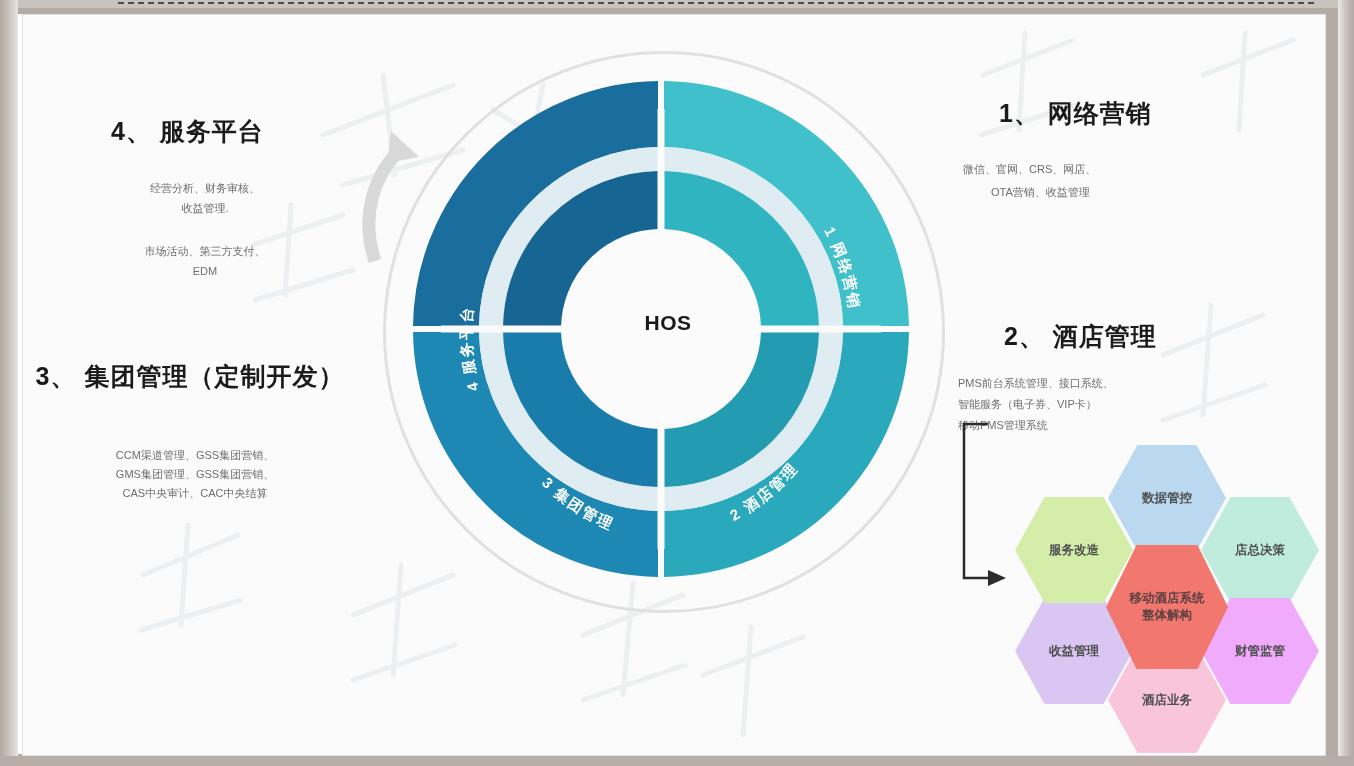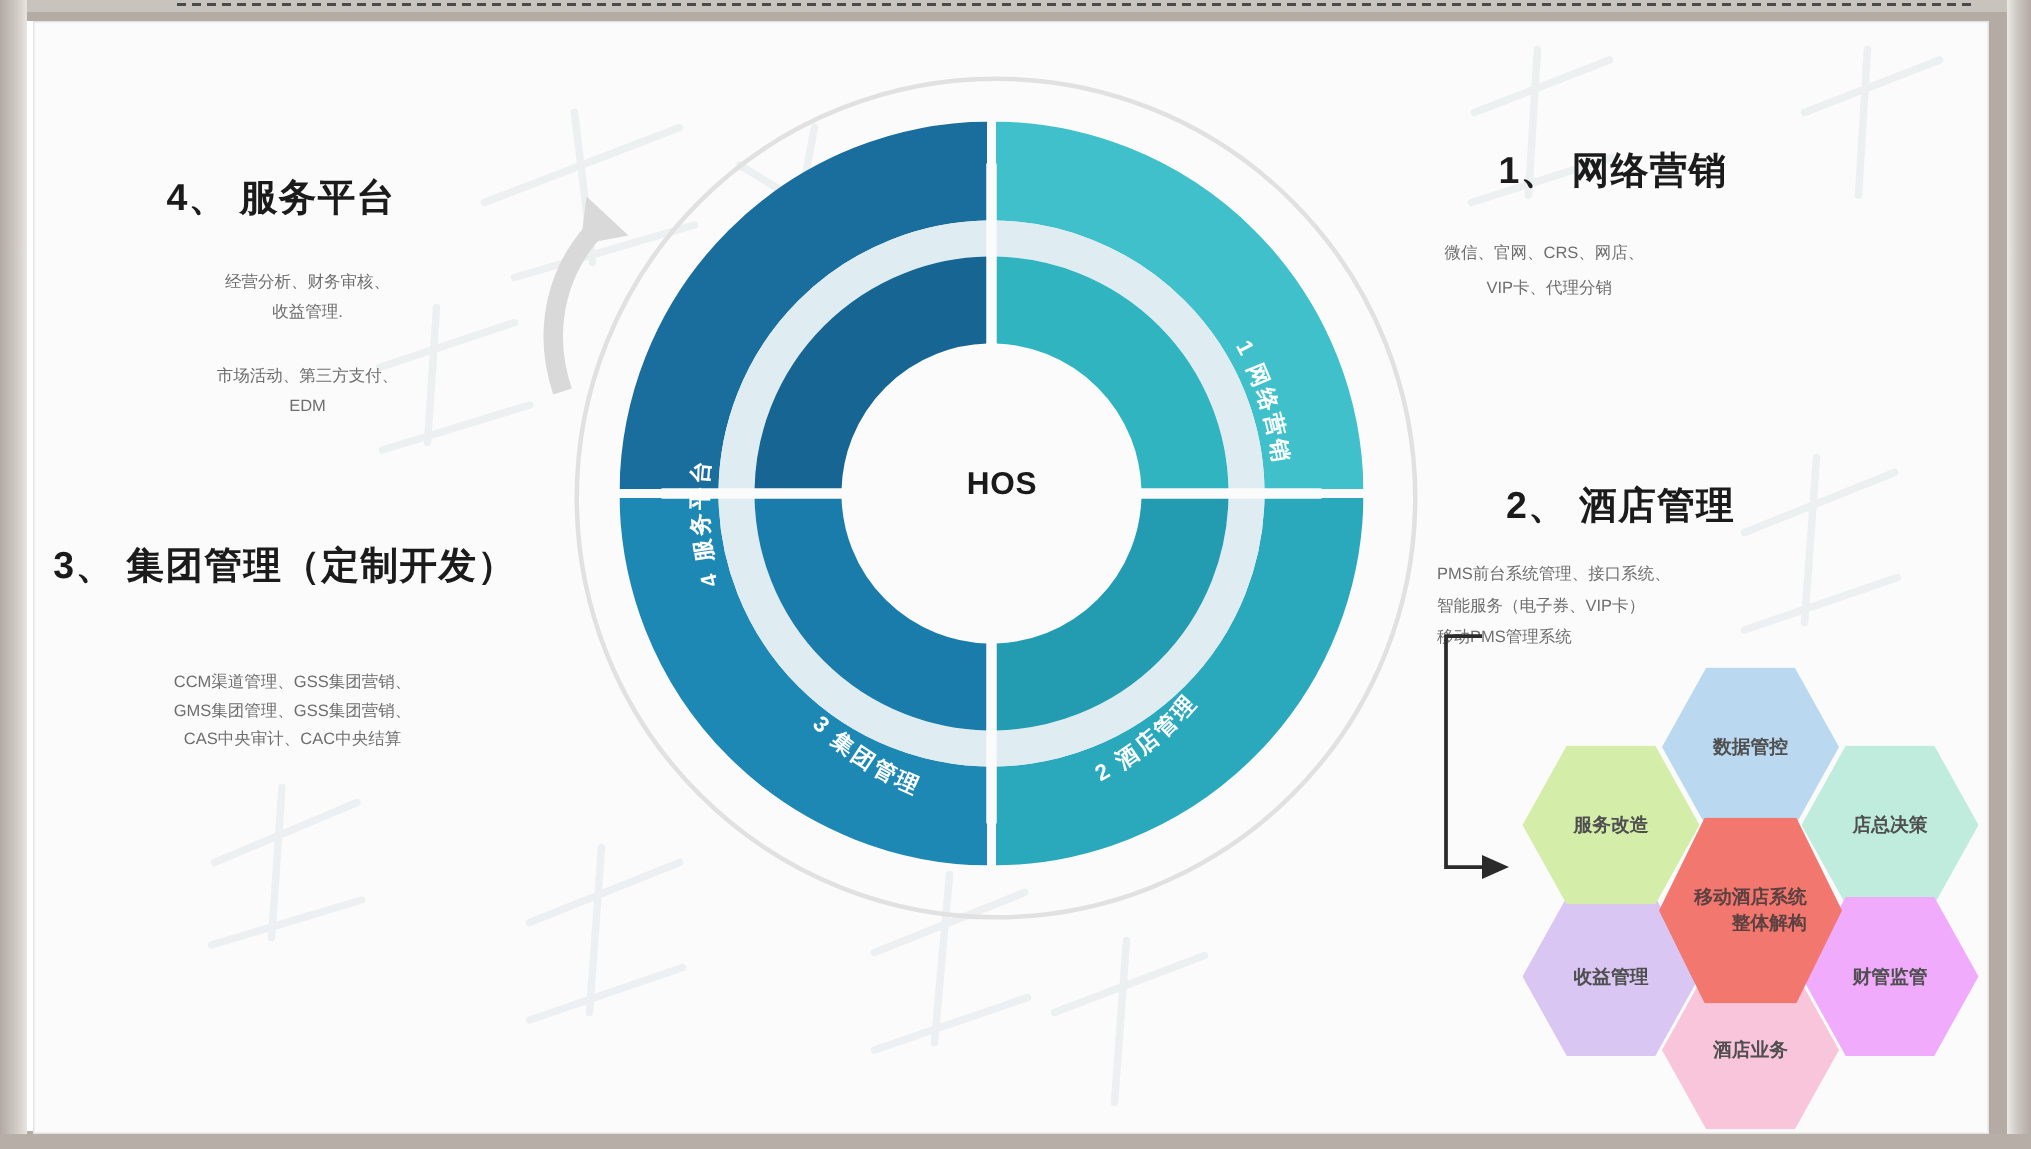--- a/index.html
+++ b/index.html
@@ -83,21 +83,21 @@
   #blk-hotel .body-txt{margin-top:20px;margin-left:5px;line-height:1.9;}
 
   
   .bracket{position:absolute;left:935px;top:405px;width:50px;height:175px;}
 
   
   .hexes{position:absolute;left:960px;top:420px;width:390px;height:320px;}
   .hex{
     position:absolute;width:118px;height:106px;
     display:flex;align-items:center;justify-content:center;
-    text-align:right;font-size:12.5px;font-weight:700;color:#4f4f4f;
+    text-align:center;font-size:12.5px;font-weight:700;color:#4f4f4f;
     line-height:1.35;
     clip-path:polygon(25% 0%,75% 0%,100% 50%,75% 100%,25% 100%,0% 50%);
   }
   .hex.wide{width:122px;height:124px;}
 </style>
 </head>
 <body>
 
 <div class="screen">
   <div class="chrome-top"></div>
@@ -210,21 +210,21 @@
         <span>CCM渠道管理、GSS集团营销、</span><br>
         <span>GMS集团管理、GSS集团营销、</span><br>
         <span>CAS中央审计、CAC中央结算</span>
       </div>
     </div>
 
     <div class="blk" id="blk-market">
       <div class="num-head">1、  网络营销</div>
       <div class="body-txt">
         <span>微信、官网、CRS、网店、</span>
-        <span class="l2">VIP卡、代理分销</span>
+        <span class="l2">OTA营销、收益管理</span>
       </div>
     </div>
 
     <div class="blk" id="blk-hotel">
       <div class="num-head">2、  酒店管理</div>
       <div class="body-txt">
         <span>PMS前台系统管理、接口系统、</span><br>
         <span>智能服务（电子券、VIP卡）</span><br>
         <span>移动PMS管理系统</span>
       </div>

